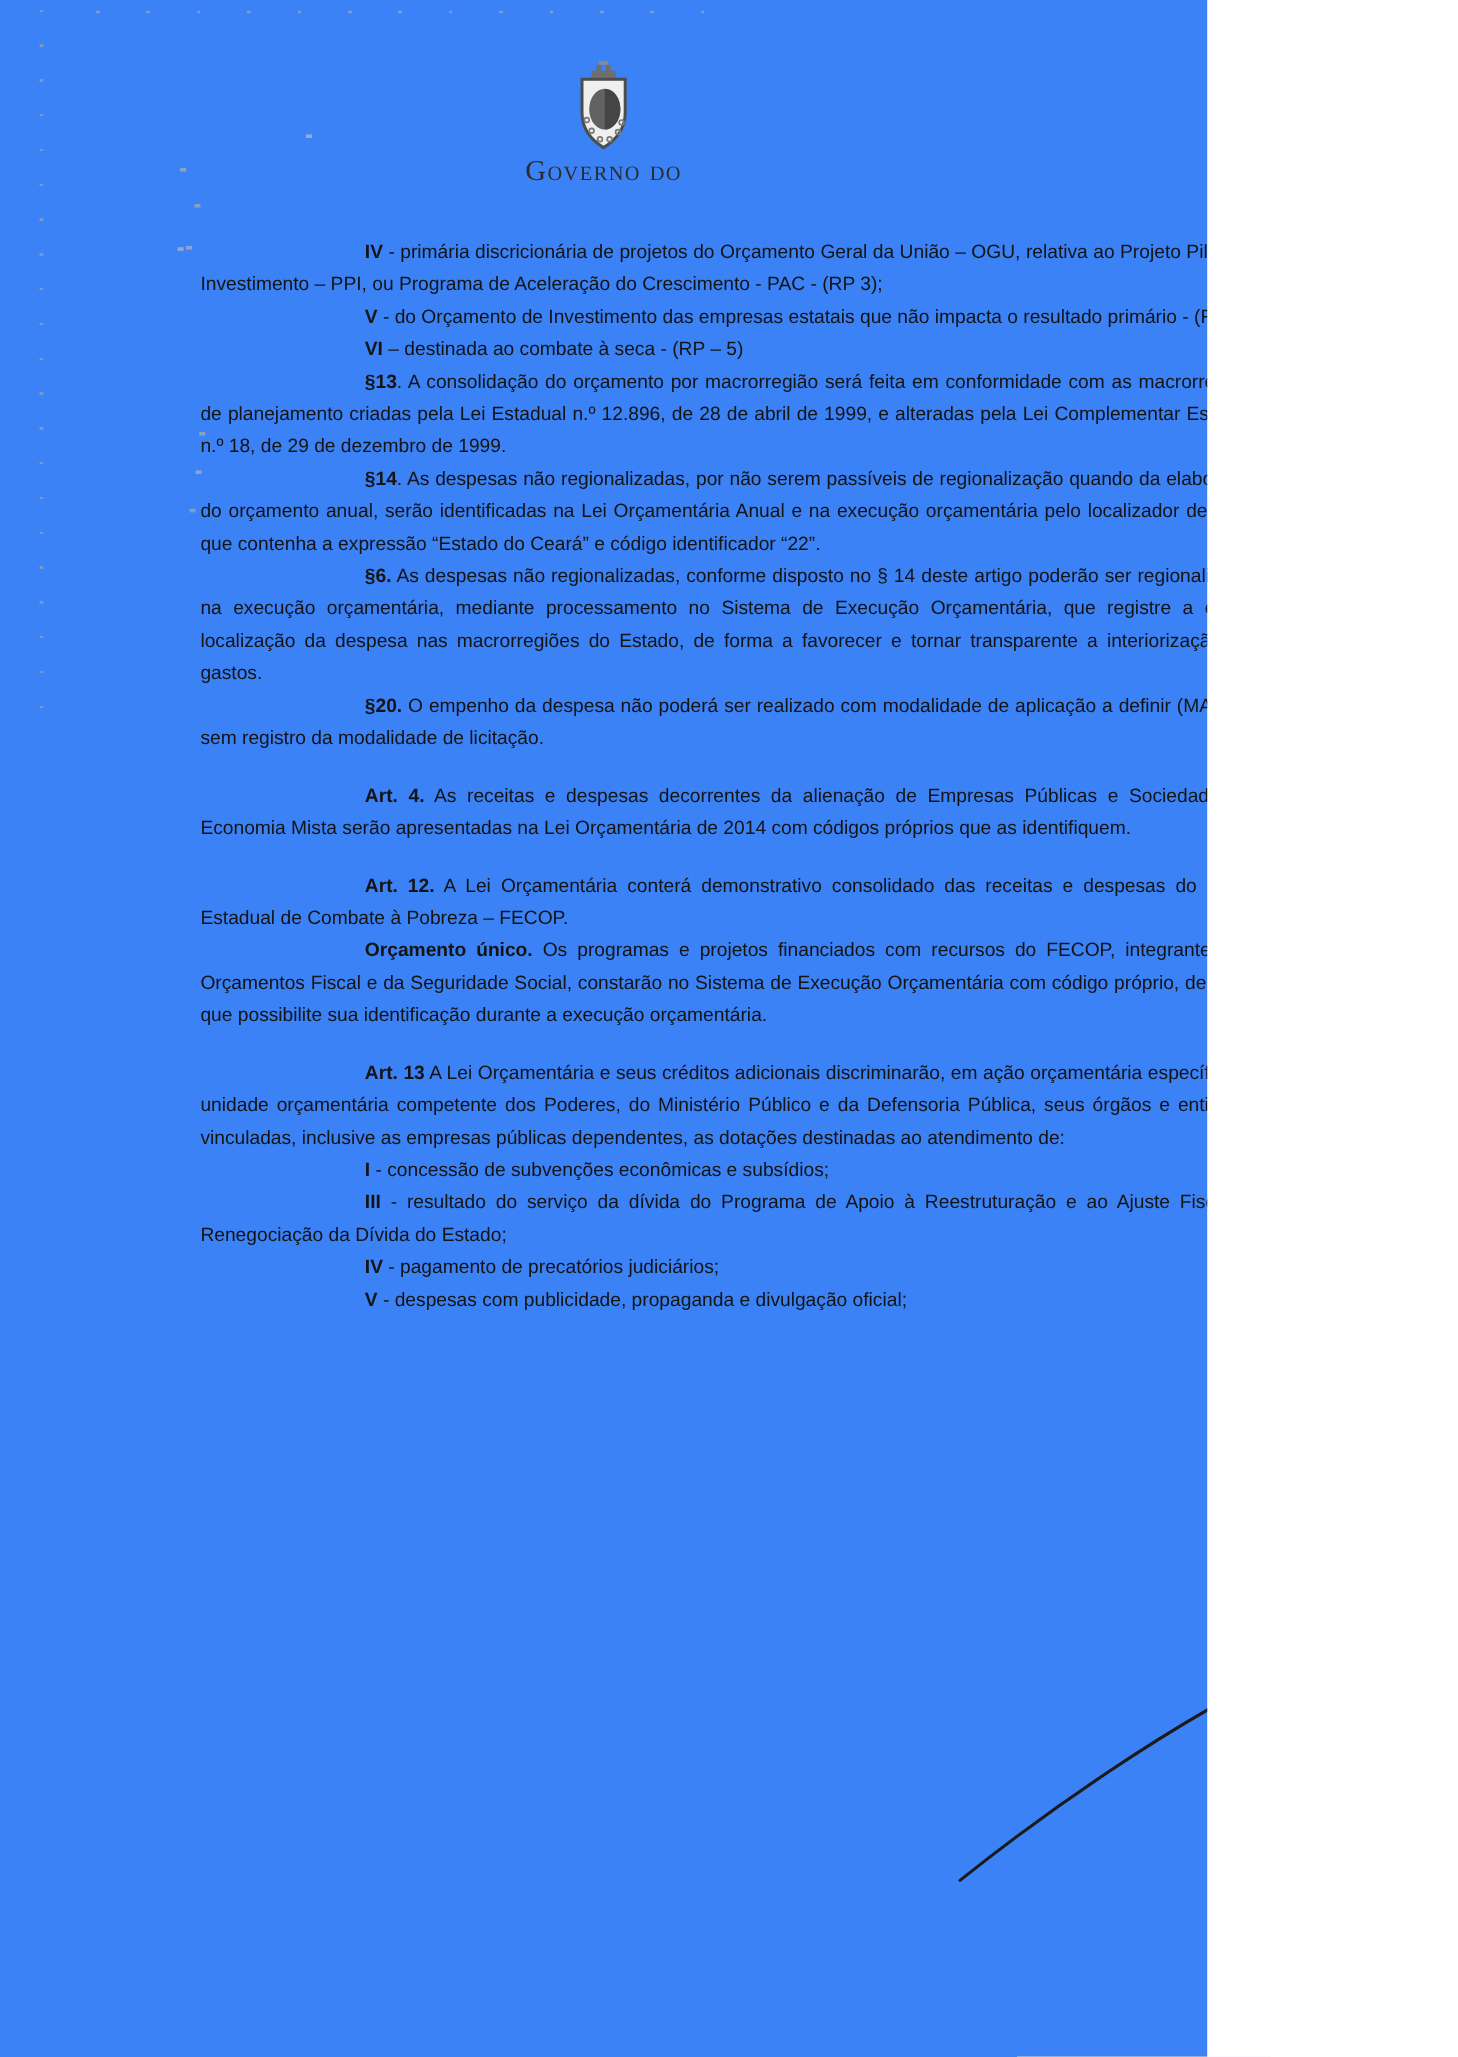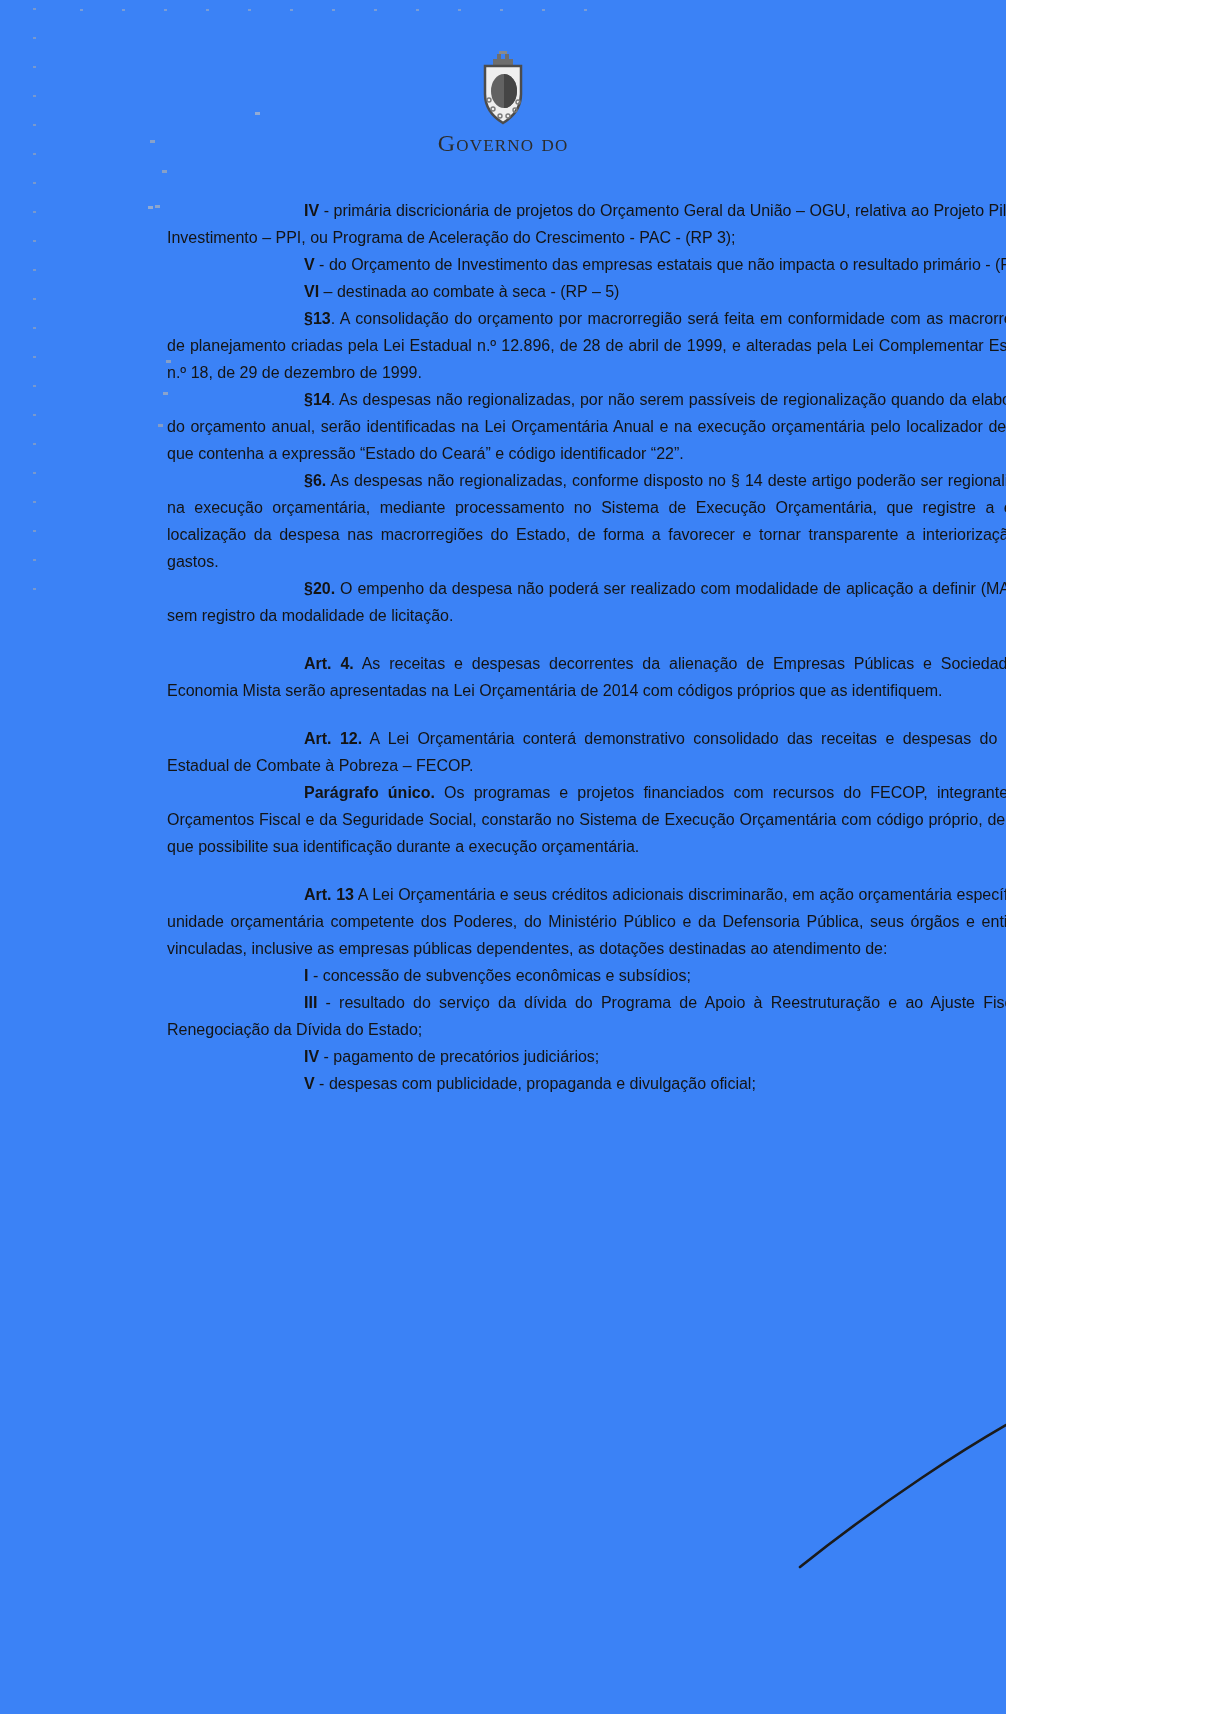--- a/index.html
+++ b/index.html
@@ -95,21 +95,21 @@
   <div class="doc-body">
     <p><b>IV</b><span> - primária discricionária de projetos do Orçamento Geral da União – OGU, relativa ao Projeto Piloto de Investimento – PPI, ou Programa de Aceleração do Crescimento - PAC - (RP 3);</span></p>
     <p><b>V</b><span> - do Orçamento de Investimento das empresas estatais que não impacta o resultado primário - (RP 7);</span></p>
     <p><b>VI</b><span> – destinada ao combate à seca - (RP – 5)</span></p>
     <p><b>§13</b><span>. A consolidação do orçamento por macrorregião será feita em conformidade com as macrorregiões de planejamento criadas pela Lei Estadual n.º 12.896, de 28 de abril de 1999, e alteradas pela Lei Complementar Estadual n.º 18, de 29 de dezembro de 1999.</span></p>
     <p><b>§14</b><span>. As despesas não regionalizadas, por não serem passíveis de regionalização quando da elaboração do orçamento anual, serão identificadas na Lei Orçamentária Anual e na execução orçamentária pelo localizador de gasto que contenha a expressão “Estado do Ceará” e código identificador “22”.</span></p>
     <p><b>§6.</b><span> As despesas não regionalizadas, conforme disposto no § 14 deste artigo poderão ser regionalizadas na execução orçamentária, mediante processamento no Sistema de Execução Orçamentária, que registre a efetiva localização da despesa nas macrorregiões do Estado, de forma a favorecer e tornar transparente a interiorização dos gastos.</span></p>
     <p><b>§20.</b><span> O empenho da despesa não poderá ser realizado com modalidade de aplicação a definir (MA 99) e sem registro da modalidade de licitação.</span></p>
     <p class="gap"><b>Art. 4.</b><span> As receitas e despesas decorrentes da alienação de Empresas Públicas e Sociedades de Economia Mista serão apresentadas na Lei Orçamentária de 2014 com códigos próprios que as identifiquem.</span></p>
     <p class="gap"><b>Art. 12.</b><span> A Lei Orçamentária conterá demonstrativo consolidado das receitas e despesas do Fundo Estadual de Combate à Pobreza – FECOP.</span></p>
-    <p><b>Parágrafo único.</b><span> Os programas e projetos financiados com recursos do FECOP, integrantes dos Orçamentos Fiscal e da Seguridade Social, constarão no Sistema de Execução Orçamentária com código próprio, de forma que possibilite sua identificação durante a execução orçamentária.</span></p>
+    <p><b>Orçamento único.</b><span> Os programas e projetos financiados com recursos do FECOP, integrantes dos Orçamentos Fiscal e da Seguridade Social, constarão no Sistema de Execução Orçamentária com código próprio, de forma que possibilite sua identificação durante a execução orçamentária.</span></p>
     <p class="gap"><b>Art. 13</b><span> A Lei Orçamentária e seus créditos adicionais discriminarão, em ação orçamentária específica na unidade orçamentária competente dos Poderes, do Ministério Público e da Defensoria Pública, seus órgãos e  entidades vinculadas, inclusive as empresas públicas dependentes, as dotações destinadas ao atendimento de:</span></p>
     <p><b>I</b><span> - concessão de subvenções econômicas e subsídios;</span></p>
     <p><b>III</b><span> - resultado do serviço da dívida do Programa de Apoio à Reestruturação e ao Ajuste Fiscal da Renegociação da Dívida do Estado;</span></p>
     <p><b>IV</b><span> - pagamento de precatórios judiciários;</span></p>
     <p><b>V</b><span> - despesas com publicidade, propaganda e divulgação oficial;</span></p>
   </div>
 
   <svg class="sig" width="440" height="335" viewBox="0 0 440 335" aria-hidden="true">
     <defs>
       <path id="arcL" d="M 338 296 A 72 72 0 0 0 338 203"></path>

